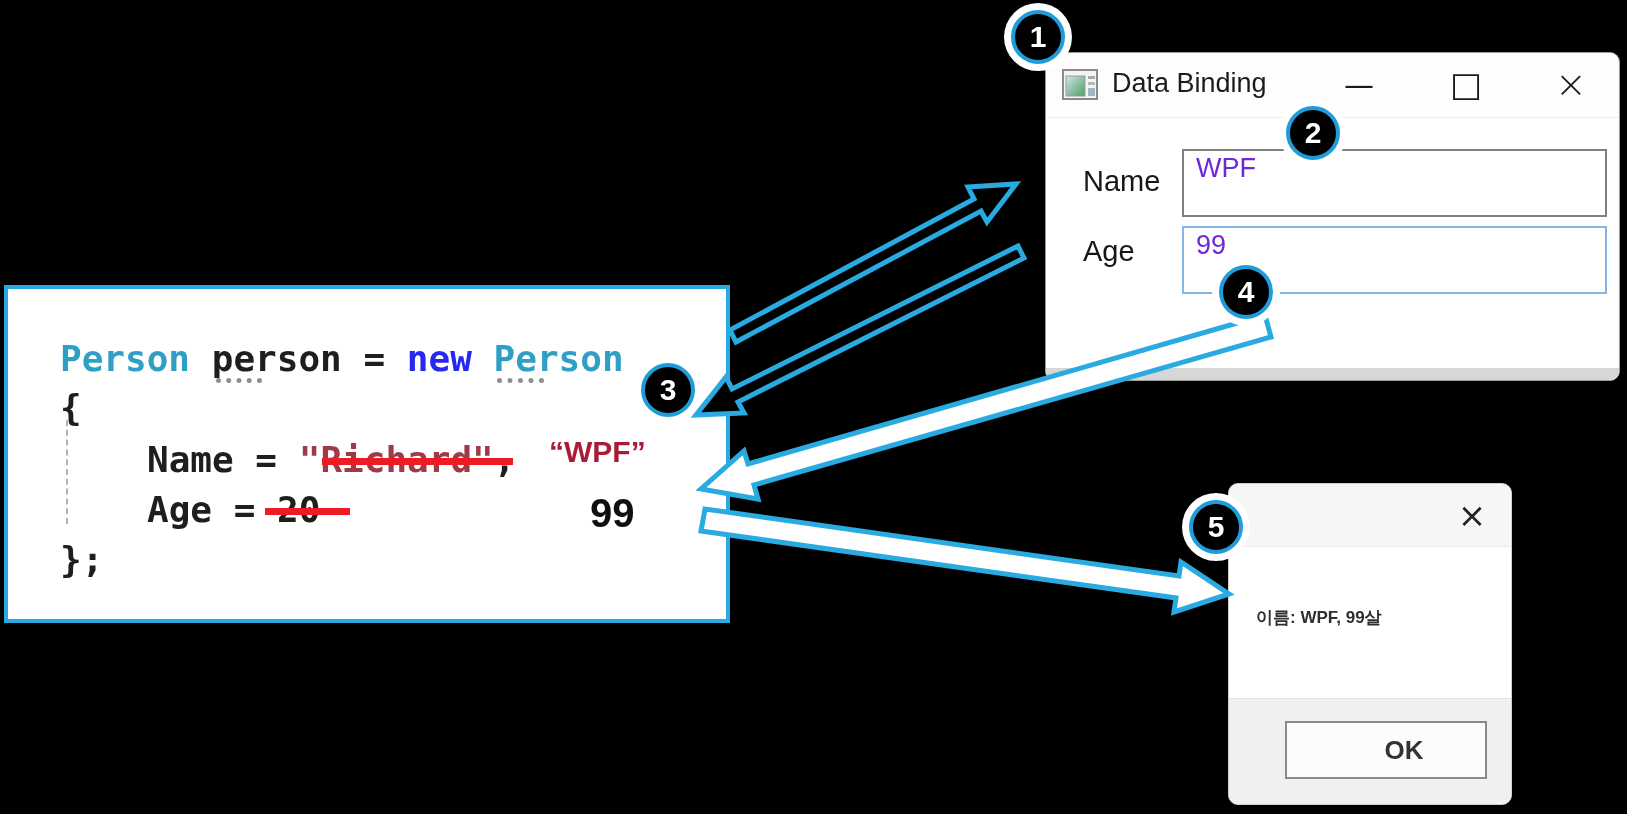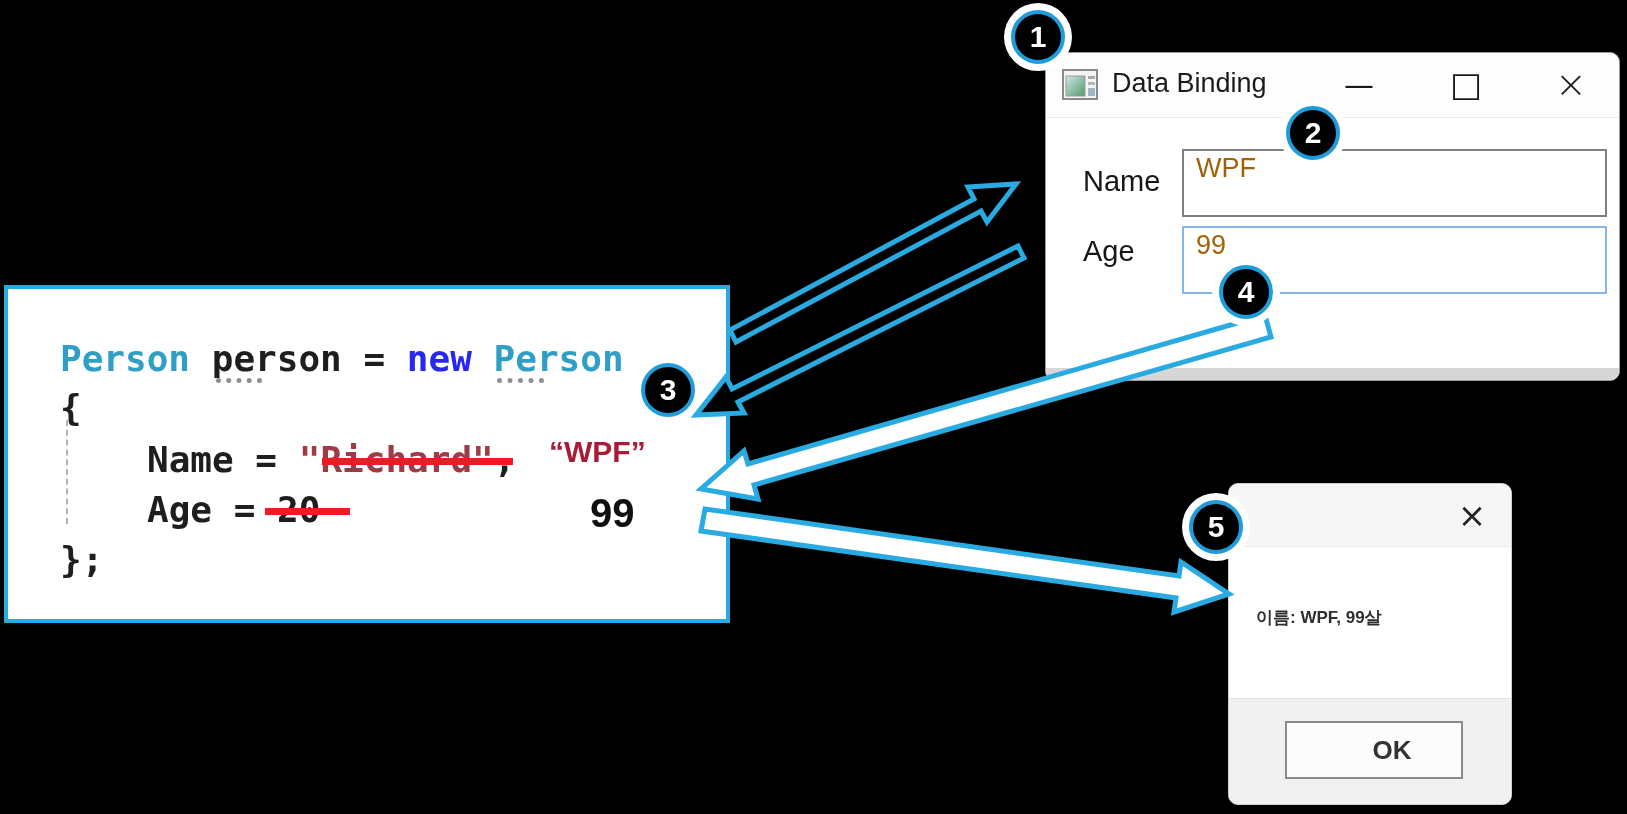--- a/index.html
+++ b/index.html
@@ -68,21 +68,21 @@
     font-family:"DejaVu Sans", sans-serif; cursor:default;
   }
   .btn-min   { left:283px; font-size:30px; }
   .btn-max   { left:390px; font-size:34px; }
   .btn-close { left:495px; font-size:38px; font-weight:300; }
   .field-label { position:absolute; left:37px; font-size:29px; color:#161616; }
   .label-name { top:112px; }
   .label-age  { top:182px; }
   .tb {
     position:absolute; left:136px; width:425px; height:68px; box-sizing:border-box;
-    font-family:"Liberation Sans", sans-serif; font-size:27px; color:#a16207;
+    font-family:"Liberation Sans", sans-serif; font-size:27px; color:#6d28d9;
     padding:4px 12px 34px 12px; background:#fff; outline:none; border-radius:0;
   }
   .tb-name { top:96px;  border:2px solid #7f7f7f; }
   .tb-age  { top:173px; border:2px solid #85B7E6; }
   .load-btn {
     position:absolute; left:24px; top:256px; width:542px; height:48px;
     background:#e2e2e2; border:2px solid #5f5f5f; box-sizing:border-box;
     font-size:27px; color:#141414; display:flex; align-items:center; justify-content:center;
   }
   .win-strip {
@@ -104,21 +104,21 @@
   }
   .msg-text {
     position:absolute; left:27px; top:122px; font-size:17px; font-weight:600;
     color:#2e2e2e; font-family:"Liberation Sans", sans-serif;
   }
   .msg-footer {
     position:absolute; left:0; right:0; bottom:0; height:105px;
     background:#f0f0f0; border-top:1px solid #e3e3e3;
   }
   .ok-btn {
-    position:absolute; left:56px; top:22px; width:178px; height:58px;
+    position:absolute; left:56px; top:22px; width:202px; height:58px;
     background:#fcfcfc; border:2px solid #8a8a8a; box-sizing:border-box;
     font-size:26px; font-weight:600; color:#333;
     display:flex; align-items:center; justify-content:center;padding-left:36px;
   }
 
   
   .badge {
     position:absolute; width:46px; height:46px; background:#000;
     border:4px solid #1F9CD9; border-radius:50%; box-shadow:0 0 0 7px #fff;
     color:#fff; display:flex; align-items:center; justify-content:center;

